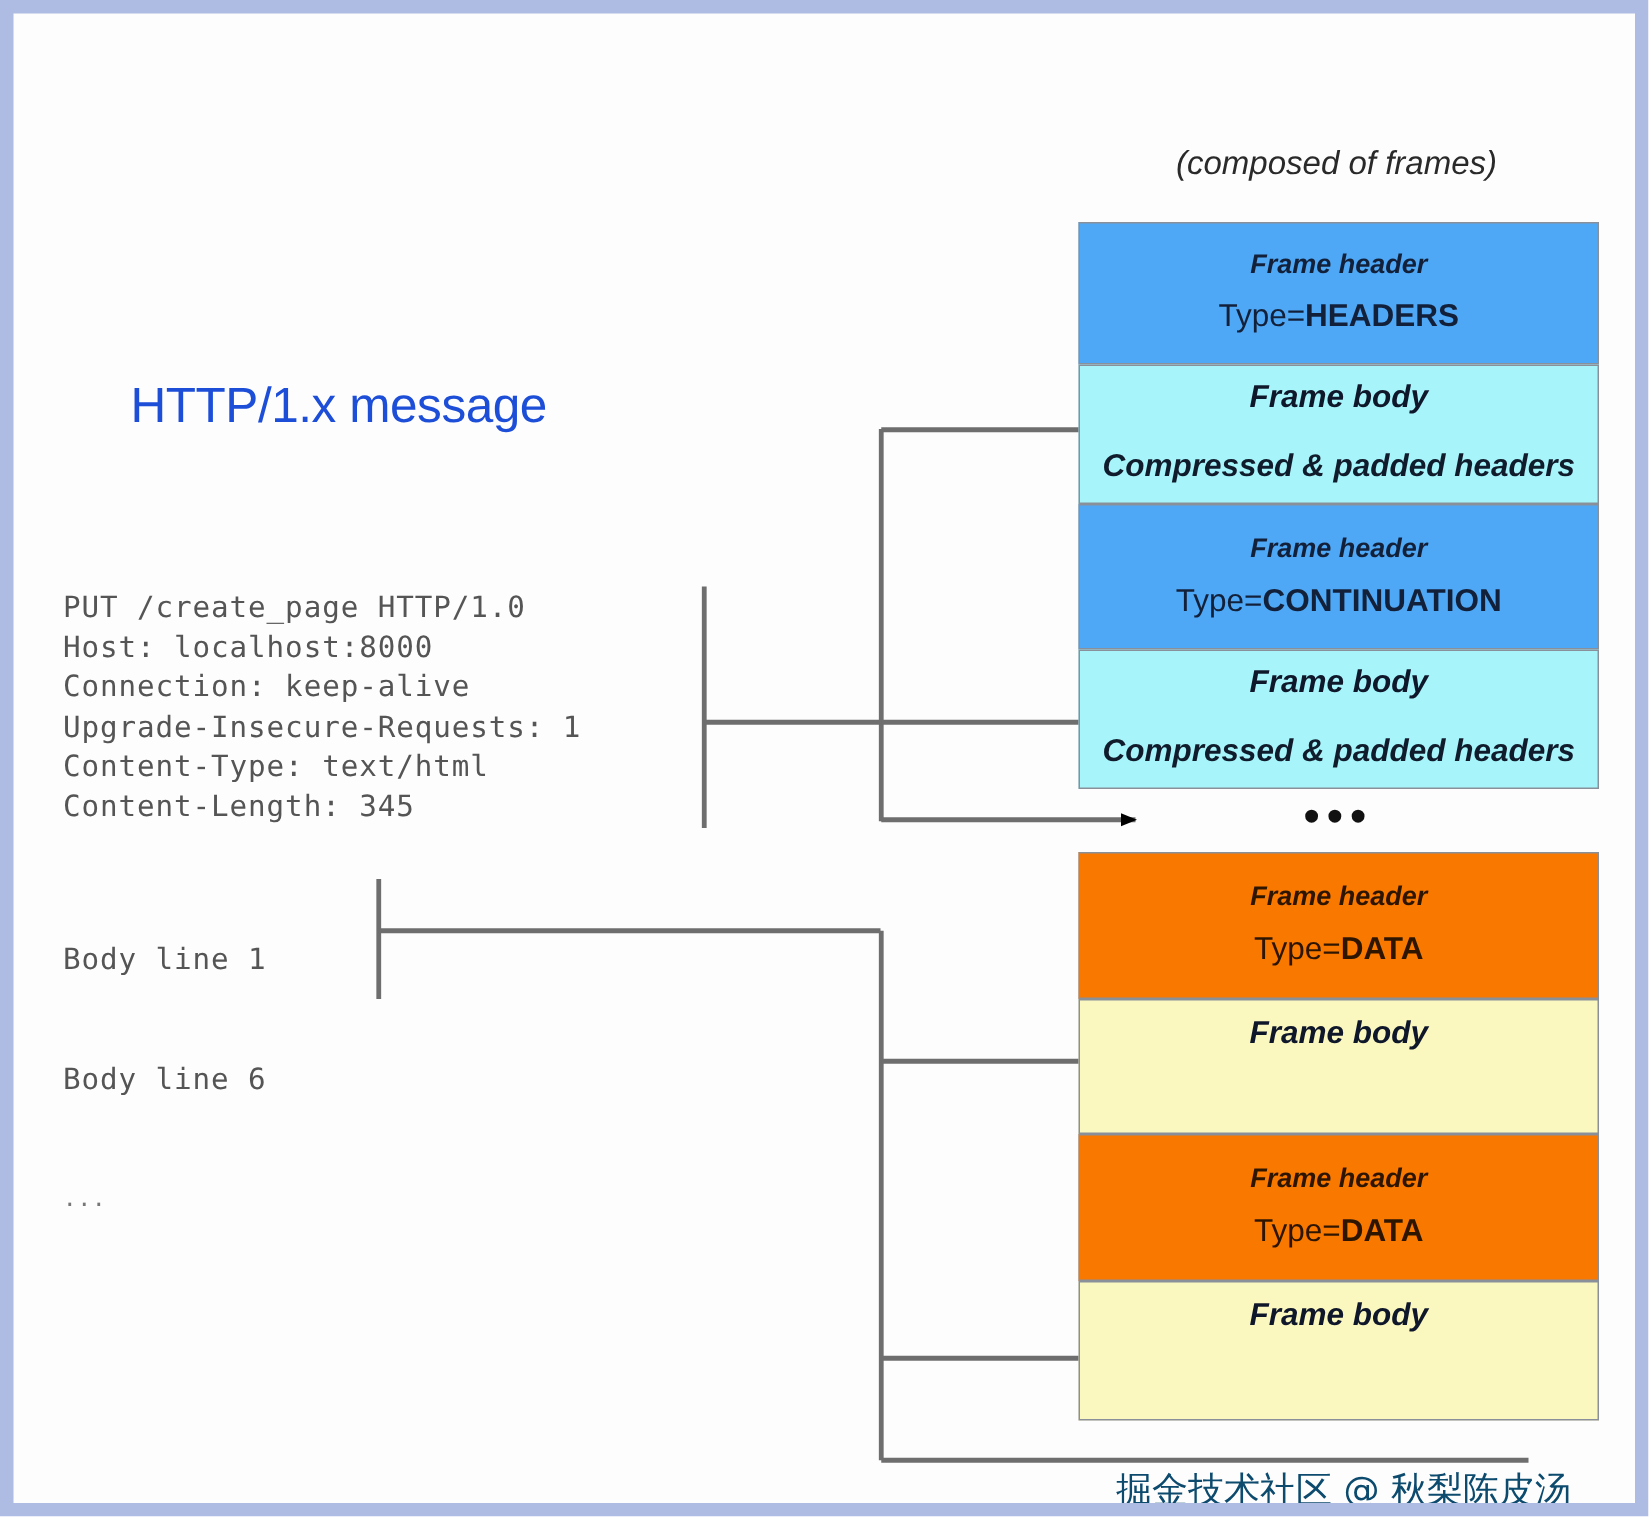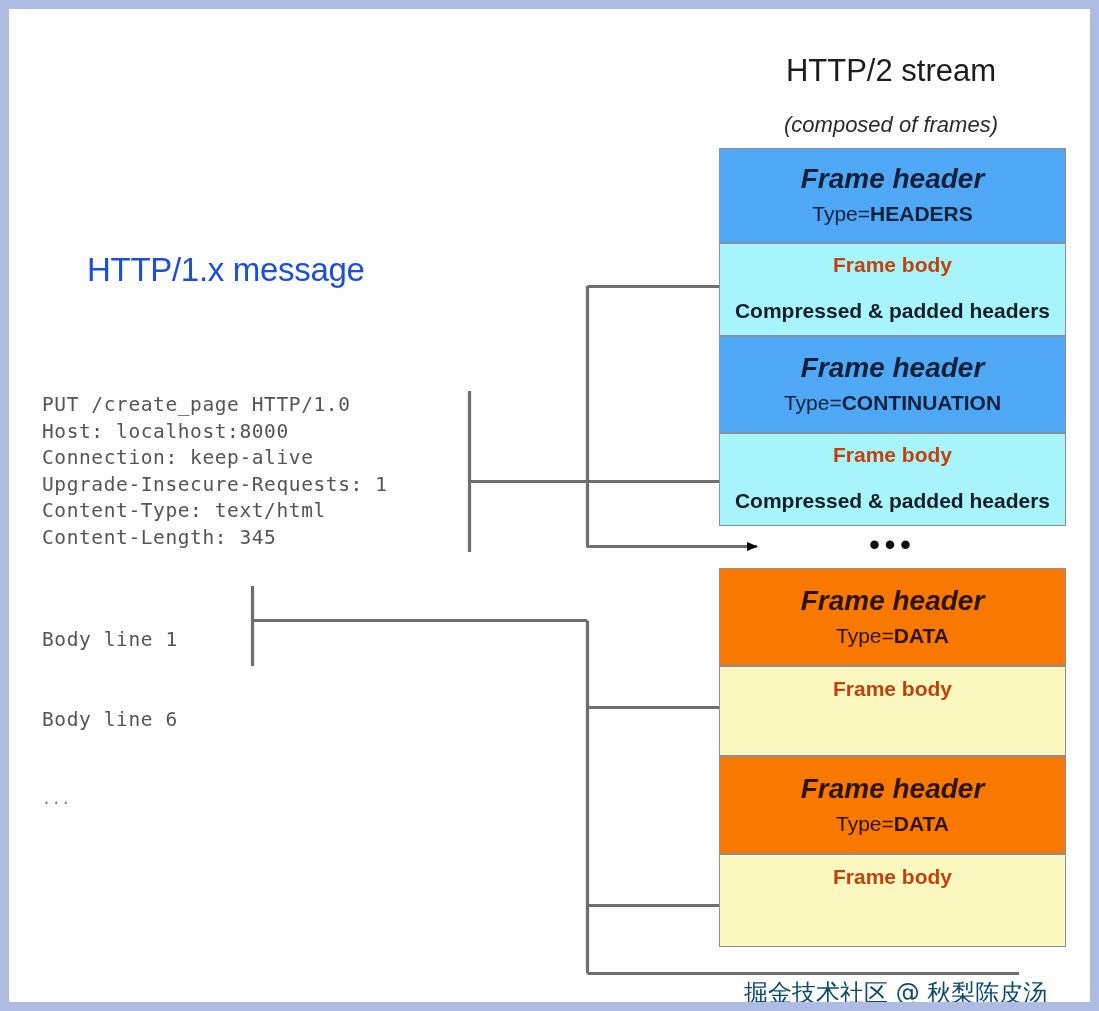--- a/index.html
+++ b/index.html
@@ -76,41 +76,40 @@
   #http2-subtitle {
     position: absolute;
     left: 706px;
     top: 87px;
     width: 352px;
     text-align: center;
     font-size: 22px;
     font-style: italic;
     color: #2a2a2a;
     white-space: nowrap;
-    margin-top: 16px;
   }
 
   .frame {
     position: absolute;
     left: 710px;
     width: 347px;
     box-sizing: border-box;
     border: 1px solid #8a9099;
   }
   .frame-header {
     display: flex;
     flex-direction: column;
     justify-content: space-around;
     align-items: center;
   }
   .frame-body {
     display: block;
   }
   .fh-line1 {
-    font-size: 28px;
+    font-size: 18px;
     font-style: italic;
     font-weight: 600;
     color: #12203a;
     text-align: center;
   }
   .fh-line2 {
     font-size: 21px;
     color: #12203a;
     text-align: center;
   }
@@ -123,29 +122,31 @@
 
   .orange-head .fh-line1,
   .orange-head .fh-line2 { color: #2d1500; }
 
   .fb-top {
     position: absolute;
     left: 0;
     width: 100%;
     text-align: center;
     font-size: 21px;
+    font-style: italic;
     font-weight: 600;
-    color: #c2410c;
+    color: #0f172a;
   }
   .fb-bottom {
     position: absolute;
     left: 0;
     width: 100%;
     text-align: center;
     font-size: 21px;
+    font-style: italic;
     font-weight: 600;
     color: #101c2c;
     white-space: nowrap;
   }
 
   #stream-ellipsis {
     position: absolute;
     left: 710px;
     top: 519px;
     width: 347px;
@@ -224,21 +225,20 @@
 Upgrade-Insecure-Requests: 1
 Content-Type: text/html
 Content-Length: 345</div>
 
   <div id="http1-body">
     <div>Body line 1</div>
     <div>Body line 6</div>
     <div class="ellipsis-line">...</div>
   </div>
 
-  <div id="http2-title">HTTP/2 stream</div>
   <div id="http2-subtitle">(composed of frames)</div>
 
   <div class="frame frame-header blue-head" style="top:139px; height:95px; padding:11px 0 13px;">
     <div class="fh-line1">Frame header</div>
     <div class="fh-line2"><span>Type=</span><b>HEADERS</b></div>
   </div>
   <div class="frame frame-body blue-body" style="top:234px; height:93px;">
     <div class="fb-top" style="top:9px;">Frame body</div>
     <div class="fb-bottom" style="top:55px;">Compressed &amp; padded headers</div>
   </div>

